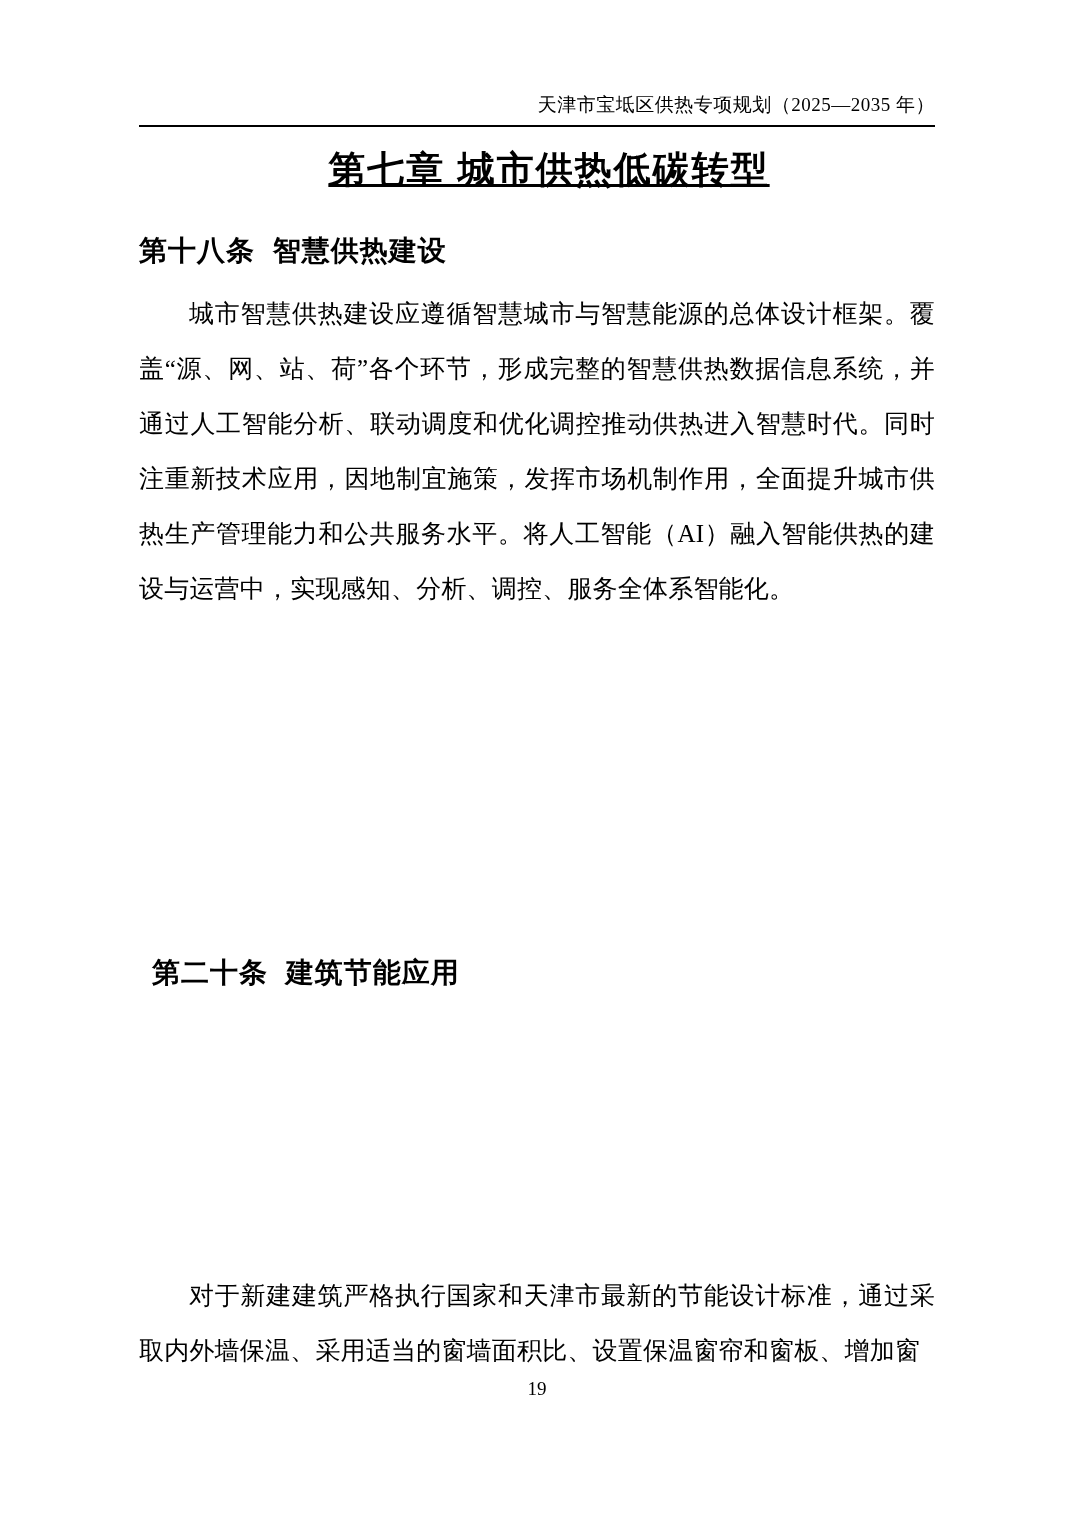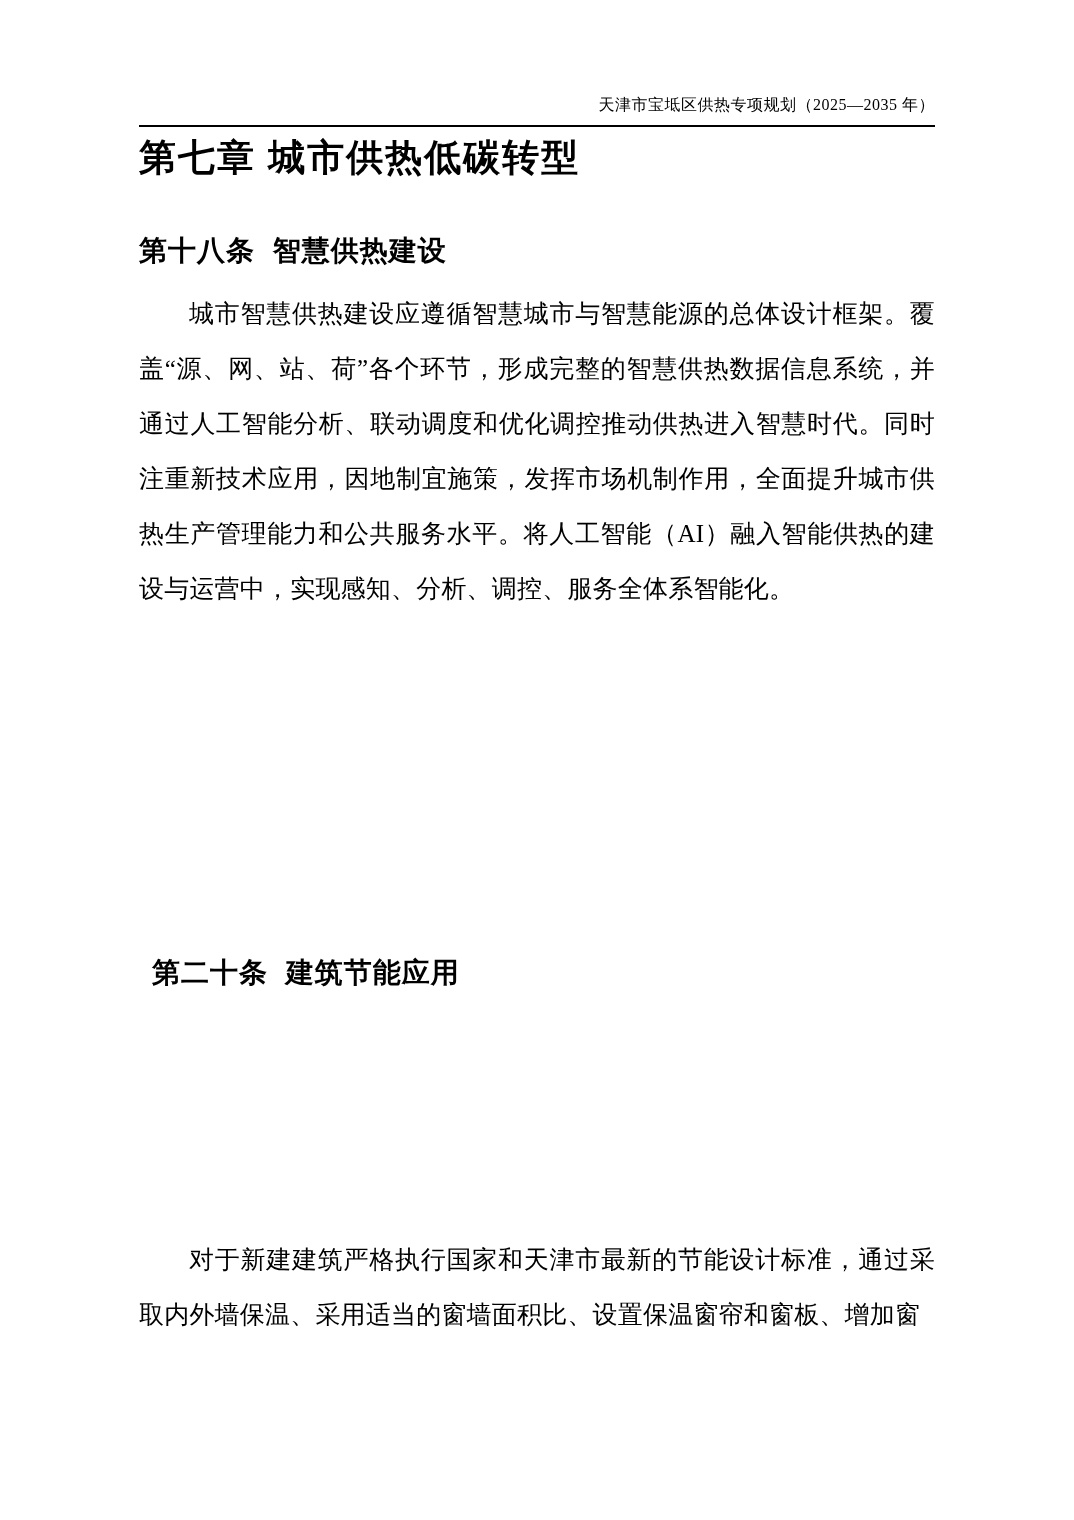--- a/index.html
+++ b/index.html
@@ -16,37 +16,39 @@
     color: #000000;
     font-family: "Liberation Serif", "DejaVu Serif", serif;
     overflow: hidden;
   }
   .running-header {
     position: absolute;
     left: 139px;
     width: 796px;
     top: 93px;
     text-align: right;
-    font-size: 16px;
+    font-size: 19px;
     line-height: 24px;
     padding-bottom: 8px;
     border-bottom: 2px solid #000000;
     letter-spacing: 0.5px;
   }
   .chapter-title {
     position: absolute;
     left: 139px;
     width: 796px;
     top: 132px;
-    margin: 0;
+    margin: 12px;
+    text-align: center;
     font-family: "Liberation Sans", "DejaVu Sans", sans-serif;
     font-weight: 700;
     font-size: 37px;
     line-height: 52px;
     letter-spacing: 2px;
+    text-decoration: underline;
   }
   .section-heading {
     position: absolute;
     left: 139px;
     width: 796px;
     margin: 0;
     font-family: Liberation Mono, monospace;
     font-weight: 700;
     font-size: 28px;
     line-height: 40px;
@@ -63,21 +65,21 @@
     font-size: 25px;
     line-height: 55px;
     text-align: justify;
     text-justify: inter-character;
     text-indent: 2em;
     letter-spacing: 0.2px;
   }
   .para-1 { top: 286px; }
   .para-2 { top: 708px; }
   .para-3 { top: 1016px; }
-  .para-4 { top: 1232px; }
+  .para-4 { top: 1268px; }
   .page-number {
     position: absolute;
     left: 0;
     width: 1074px;
     top: 1377px;
     text-align: center;
     font-size: 19px;
     line-height: 24px;
   }
 </style>
@@ -96,14 +98,15 @@
 
   <p class="body-para para-1">城市智慧供热建设应遵循智慧城市与智慧能源的总体设计框架。覆盖“源、网、站、荷”各个环节，形成完整的智慧供热数据信息系统，并通过人工智能分析、联动调度和优化调控推动供热进入智慧时代。同时注重新技术应用，因地制宜施策，发挥市场机制作用，全面提升城市供热生产管理能力和公共服务水平。将人工智能（AI）融入智能供热的建设与运营中，实现感知、分析、调控、服务全体系智能化。</p>
 
 
 
   <h2 class="section-heading heading-20">第二十条 建筑节能应用</h2>
 
 
   <p class="body-para para-4">对于新建建筑严格执行国家和天津市最新的节能设计标准，通过采取内外墙保温、采用适当的窗墙面积比、设置保温窗帘和窗板、增加窗</p>
 
+  <div class="page-number">19</div>
 
 </div>
 
 </body></html>

